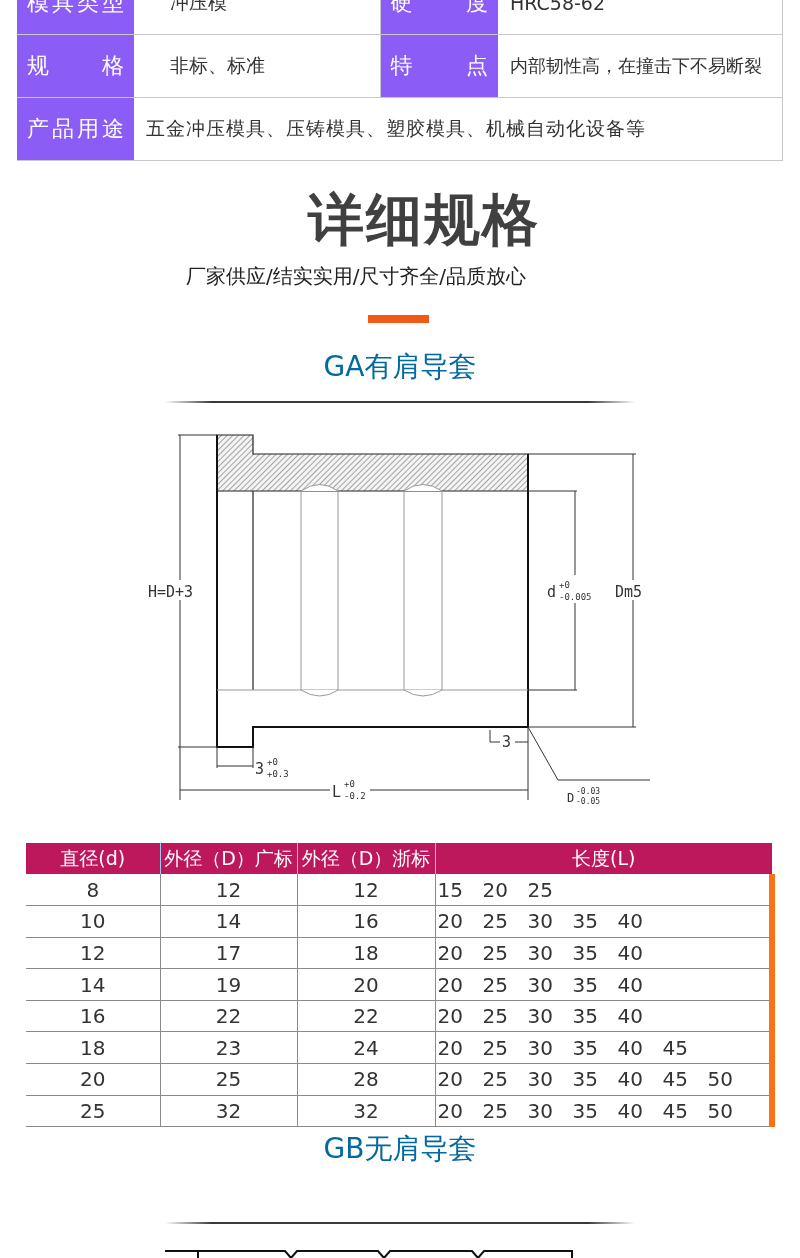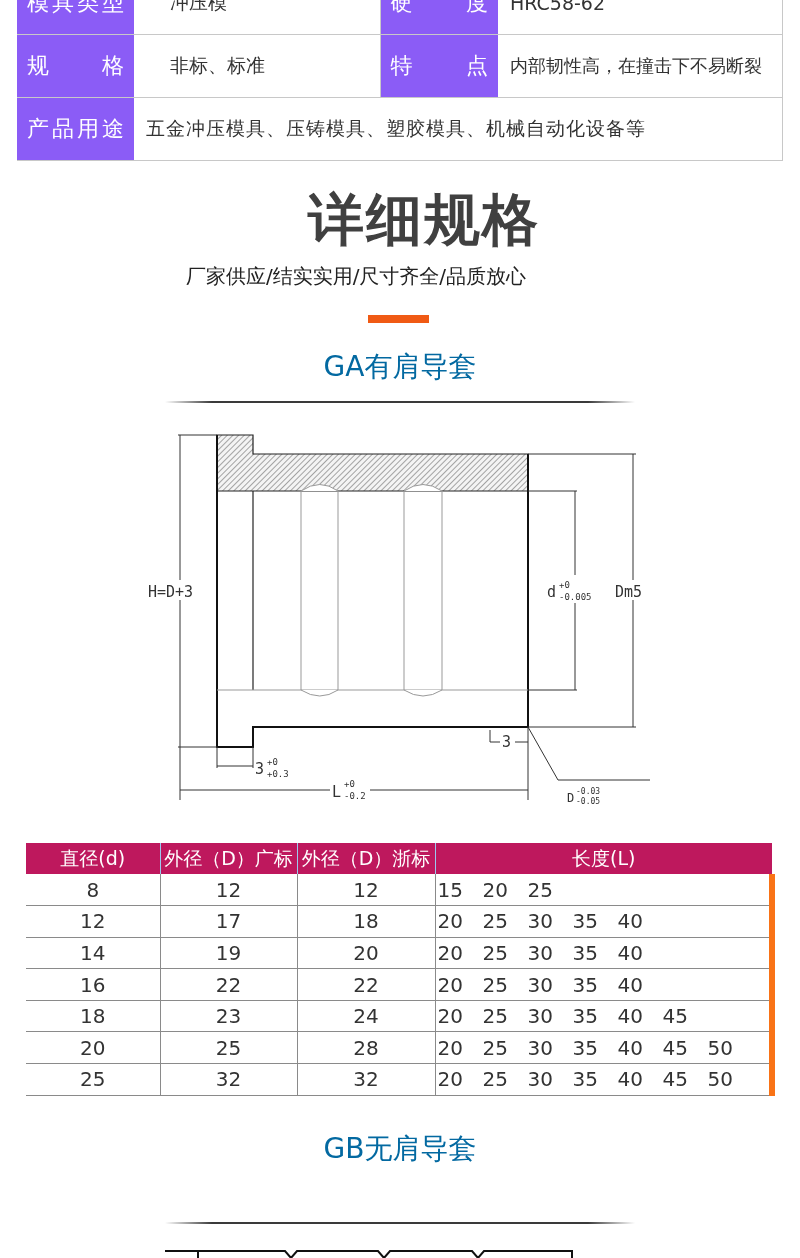--- a/index.html
+++ b/index.html
@@ -149,20 +149,26 @@
     </tr>
   </thead>
   <tbody id="spec-body">
       <tr>
         <td class="c1">8</td>
         <td class="c2">12</td>
         <td class="c3">12</td>
         <td><span class="len">15</span><span class="len">20</span><span class="len">25</span></td>
       </tr>
       <tr>
+        <td class="c1">10</td>
+        <td class="c2">14</td>
+        <td class="c3">16</td>
+        <td><span class="len">20</span><span class="len">25</span><span class="len">30</span><span class="len">35</span><span class="len">40</span></td>
+      </tr>
+      <tr>
         <td class="c1">12</td>
         <td class="c2">17</td>
         <td class="c3">18</td>
         <td><span class="len">20</span><span class="len">25</span><span class="len">30</span><span class="len">35</span><span class="len">40</span></td>
       </tr>
       <tr>
         <td class="c1">14</td>
         <td class="c2">19</td>
         <td class="c3">20</td>
         <td><span class="len">20</span><span class="len">25</span><span class="len">30</span><span class="len">35</span><span class="len">40</span></td>

